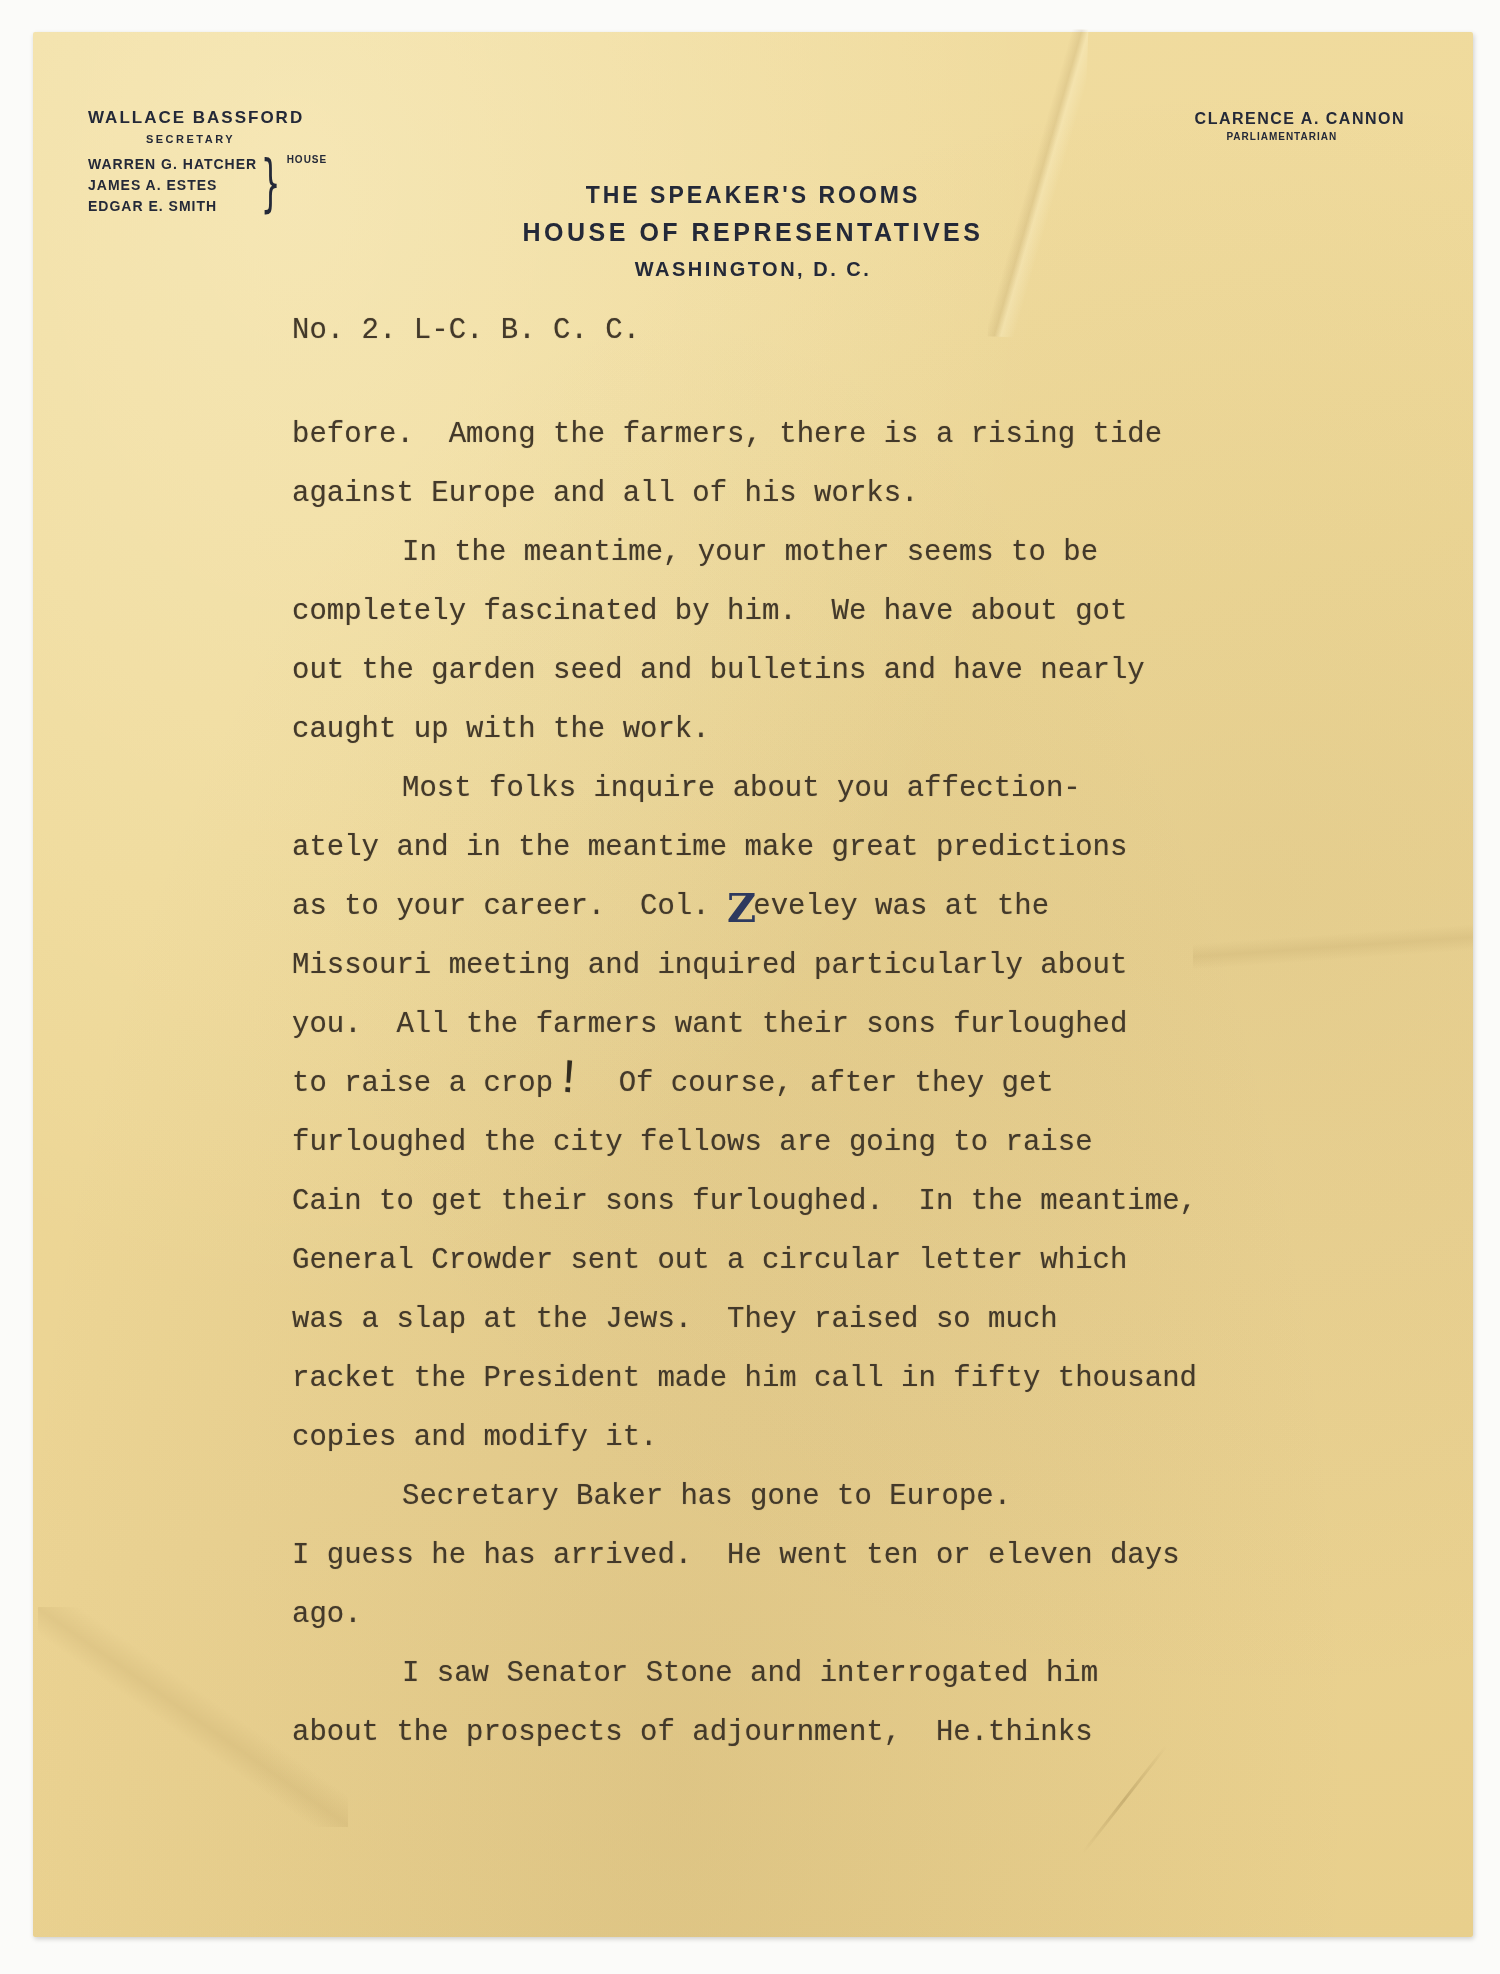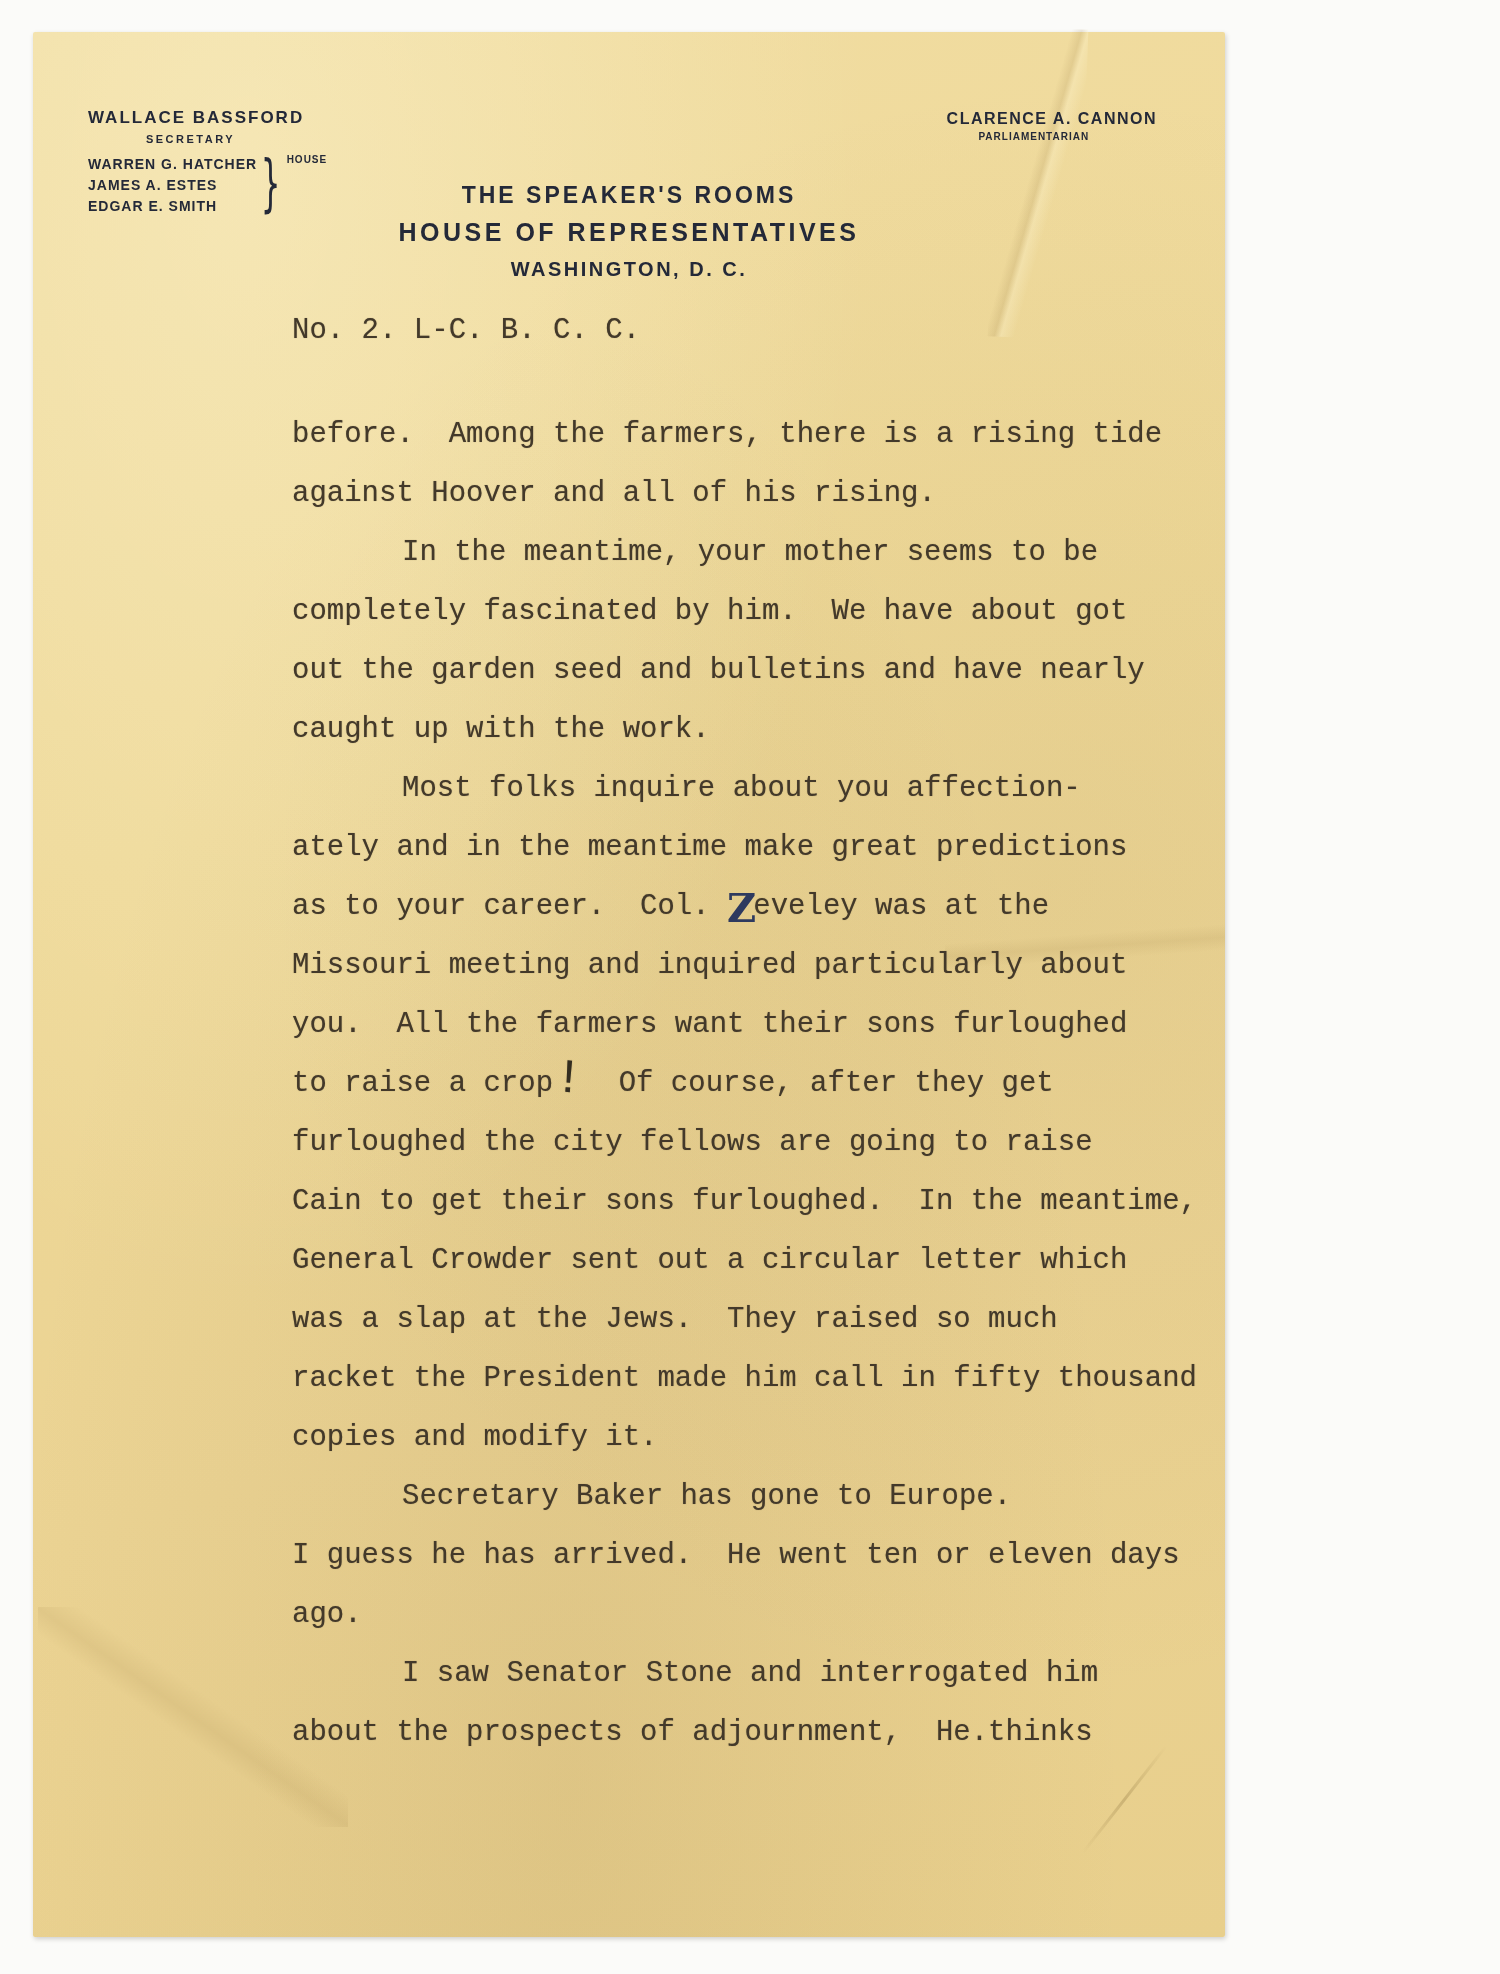--- a/index.html
+++ b/index.html
@@ -3,21 +3,21 @@
 <meta charset="utf-8">
 <style>
   html,body{margin:0;padding:0;}
   body{
     width:1500px;height:1974px;position:relative;
     background:#fbfbf9;
     font-family:"Liberation Sans",sans-serif;
     overflow:hidden;
   }
   .paper{
-    position:absolute;left:33px;top:32px;width:1192px;height:1905px;
+    position:absolute;left:33px;top:32px;width:1440px;height:1905px;
     background:
       radial-gradient(ellipse at 18% 8%, rgba(255,250,220,0.35), transparent 45%),
       radial-gradient(ellipse at 85% 45%, rgba(120,90,40,0.07), transparent 55%),
       radial-gradient(ellipse at 45% 92%, rgba(120,90,40,0.10), transparent 60%),
       linear-gradient(165deg,#f1dda2 0%, #eed897 38%, #ebd393 68%, #e8cf8c 100%);
     box-shadow:1px 2px 5px rgba(0,0,0,0.18);
     border-radius:2px;
   }
   .crease{position:absolute;pointer-events:none;}
   .c1{left:960px;top:-4px;width:90px;height:310px;transform:rotate(2deg);
@@ -100,21 +100,21 @@
 
   <div class="lh lh-right">
     <div class="lh-rname">CLARENCE A. CANNON</div>
     <div class="lh-rrole">PARLIAMENTARIAN</div>
   </div>
 
   <div class="typed reference">No. 2. L-C. B. C. C.</div>
 
   <div class="typed typed-body">
       <div class="tline"><span>before.  Among the farmers, there is a rising tide</span></div>
-      <div class="tline"><span>against Hoover and all of his rising.</span></div>
+      <div class="tline"><span>against Europe and all of his works.</span></div>
       <div class="tline indent"><span>In the meantime, your mother seems to be</span></div>
       <div class="tline"><span>completely fascinated by him.  We have about got</span></div>
       <div class="tline"><span>out the garden seed and bulletins and have nearly</span></div>
       <div class="tline"><span>caught up with the work.</span></div>
       <div class="tline indent"><span>Most folks inquire about you affection-</span></div>
       <div class="tline"><span>ately and in the meantime make great predictions</span></div>
       <div class="tline"><span>as to your career.  Col. </span><span class="handwritten">Z</span><span>eveley was at the</span></div>
       <div class="tline"><span>Missouri meeting and inquired particularly about</span></div>
       <div class="tline"><span>you.  All the farmers want their sons furloughed</span></div>
       <div class="tline"><span>to raise a crop</span><span class="tall-exclaim">!</span><span>  Of course, after they get</span></div>

